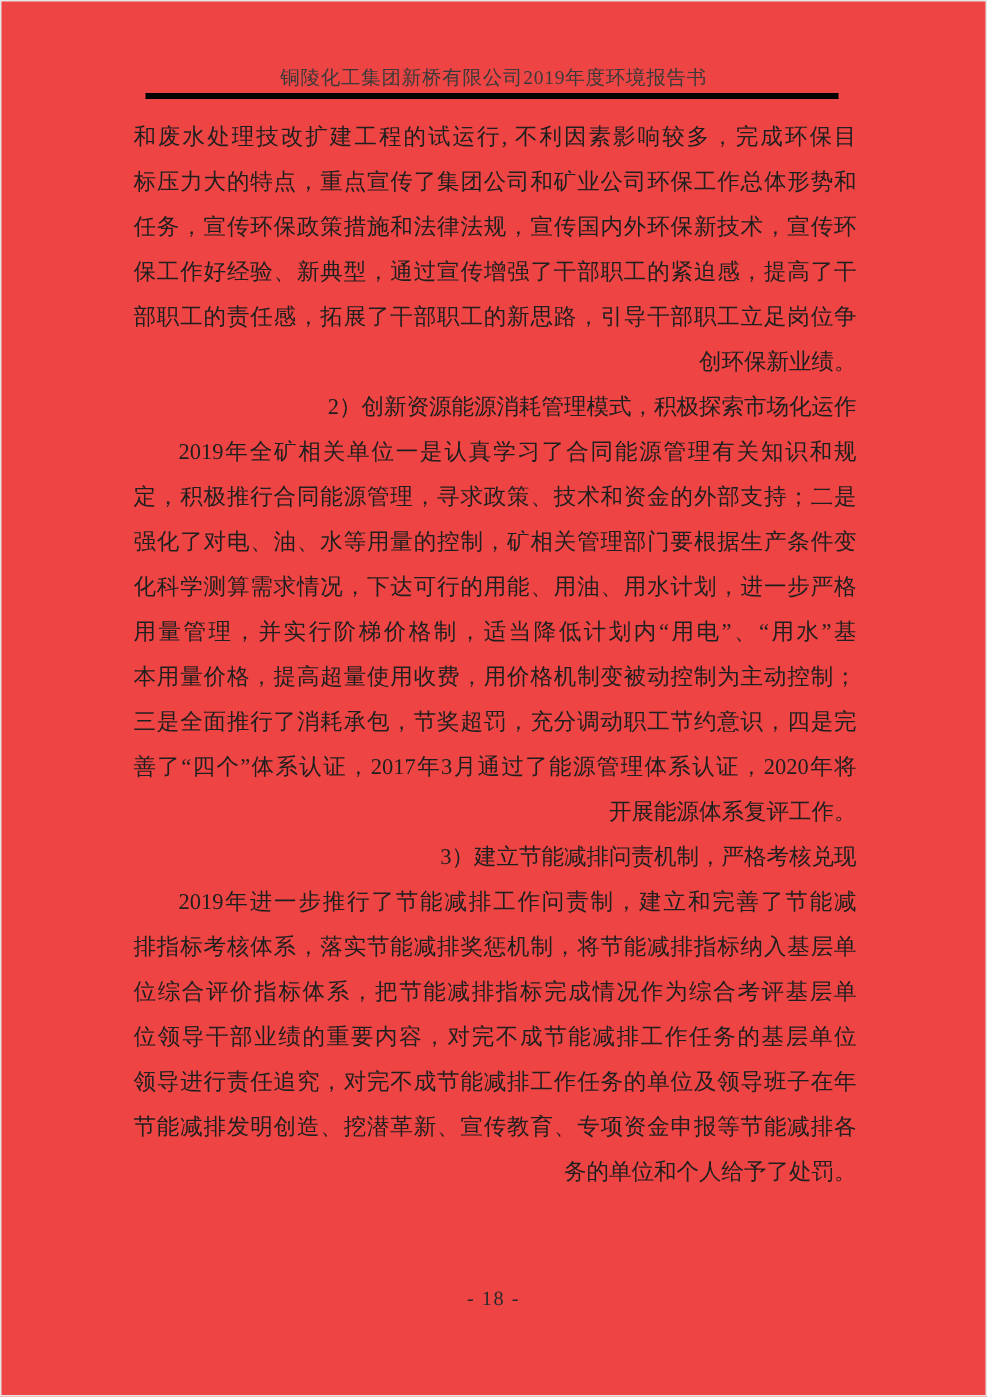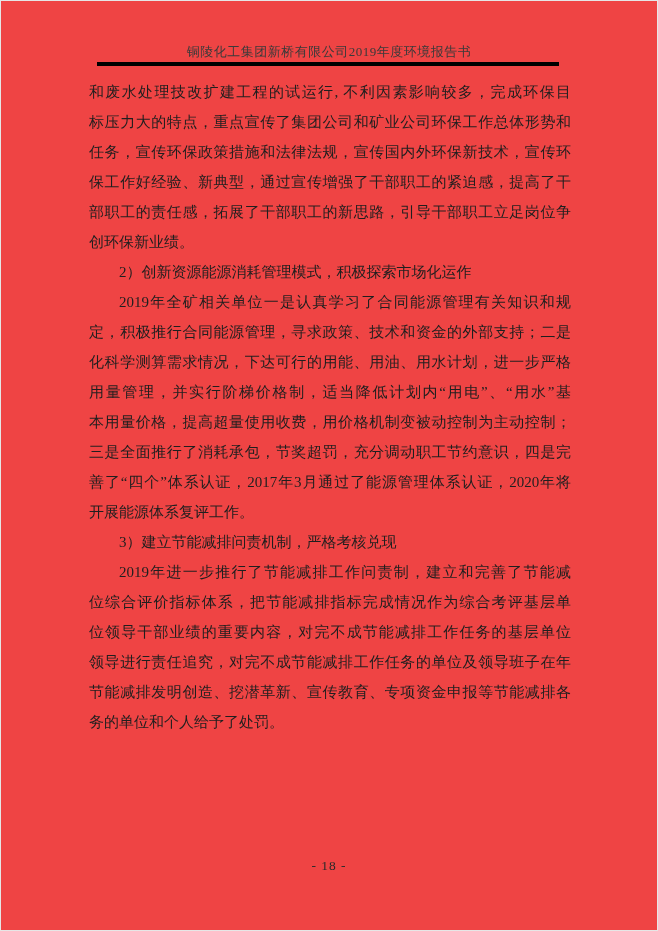--- a/index.html
+++ b/index.html
@@ -41,21 +41,21 @@
     position: absolute;
     top: 76px;
     left: 88px;
     width: 482px;
   }
   .line {
     height: 30px;
     line-height: 30px;
     font-size: 15px;
     overflow: hidden;
-    text-align: left;
+    text-align: right;
   }
   .line.just {
     text-align: justify;
     text-align-last: justify;
   }
   .line.indent {
     padding-left: 30px;
   }
   .page-footer {
     position: absolute;
@@ -77,28 +77,30 @@
   <div class="doc-body" id="doc-body">
       <div class="line just">和废水处理技改扩建工程的试运行, 不利因素影响较多，完成环保目</div>
       <div class="line just">标压力大的特点，重点宣传了集团公司和矿业公司环保工作总体形势和</div>
       <div class="line just">任务，宣传环保政策措施和法律法规，宣传国内外环保新技术，宣传环</div>
       <div class="line just">保工作好经验、新典型，通过宣传增强了干部职工的紧迫感，提高了干</div>
       <div class="line just">部职工的责任感，拓展了干部职工的新思路，引导干部职工立足岗位争</div>
       <div class="line">创环保新业绩。</div>
       <div class="line indent">2）创新资源能源消耗管理模式，积极探索市场化运作</div>
       <div class="line indent just">2019年全矿相关单位一是认真学习了合同能源管理有关知识和规</div>
       <div class="line just">定，积极推行合同能源管理，寻求政策、技术和资金的外部支持；二是</div>
+      <div class="line just">强化了对电、油、水等用量的控制，矿相关管理部门要根据生产条件变</div>
       <div class="line just">化科学测算需求情况，下达可行的用能、用油、用水计划，进一步严格</div>
       <div class="line just">用量管理，并实行阶梯价格制，适当降低计划内“用电”、“用水”基</div>
       <div class="line just">本用量价格，提高超量使用收费，用价格机制变被动控制为主动控制；</div>
       <div class="line just">三是全面推行了消耗承包，节奖超罚，充分调动职工节约意识，四是完</div>
       <div class="line just">善了“四个”体系认证，2017年3月通过了能源管理体系认证，2020年将</div>
       <div class="line">开展能源体系复评工作。</div>
       <div class="line indent">3）建立节能减排问责机制，严格考核兑现</div>
       <div class="line indent just">2019年进一步推行了节能减排工作问责制，建立和完善了节能减</div>
+      <div class="line just">排指标考核体系，落实节能减排奖惩机制，将节能减排指标纳入基层单</div>
       <div class="line just">位综合评价指标体系，把节能减排指标完成情况作为综合考评基层单</div>
       <div class="line just">位领导干部业绩的重要内容，对完不成节能减排工作任务的基层单位</div>
       <div class="line just">领导进行责任追究，对完不成节能减排工作任务的单位及领导班子在年</div>
       <div class="line just">节能减排发明创造、挖潜革新、宣传教育、专项资金申报等节能减排各</div>
       <div class="line">务的单位和个人给予了处罚。</div>
     </div>
   <div class="page-footer">
     <span>- 18 -</span>
   </div>
 </div>

